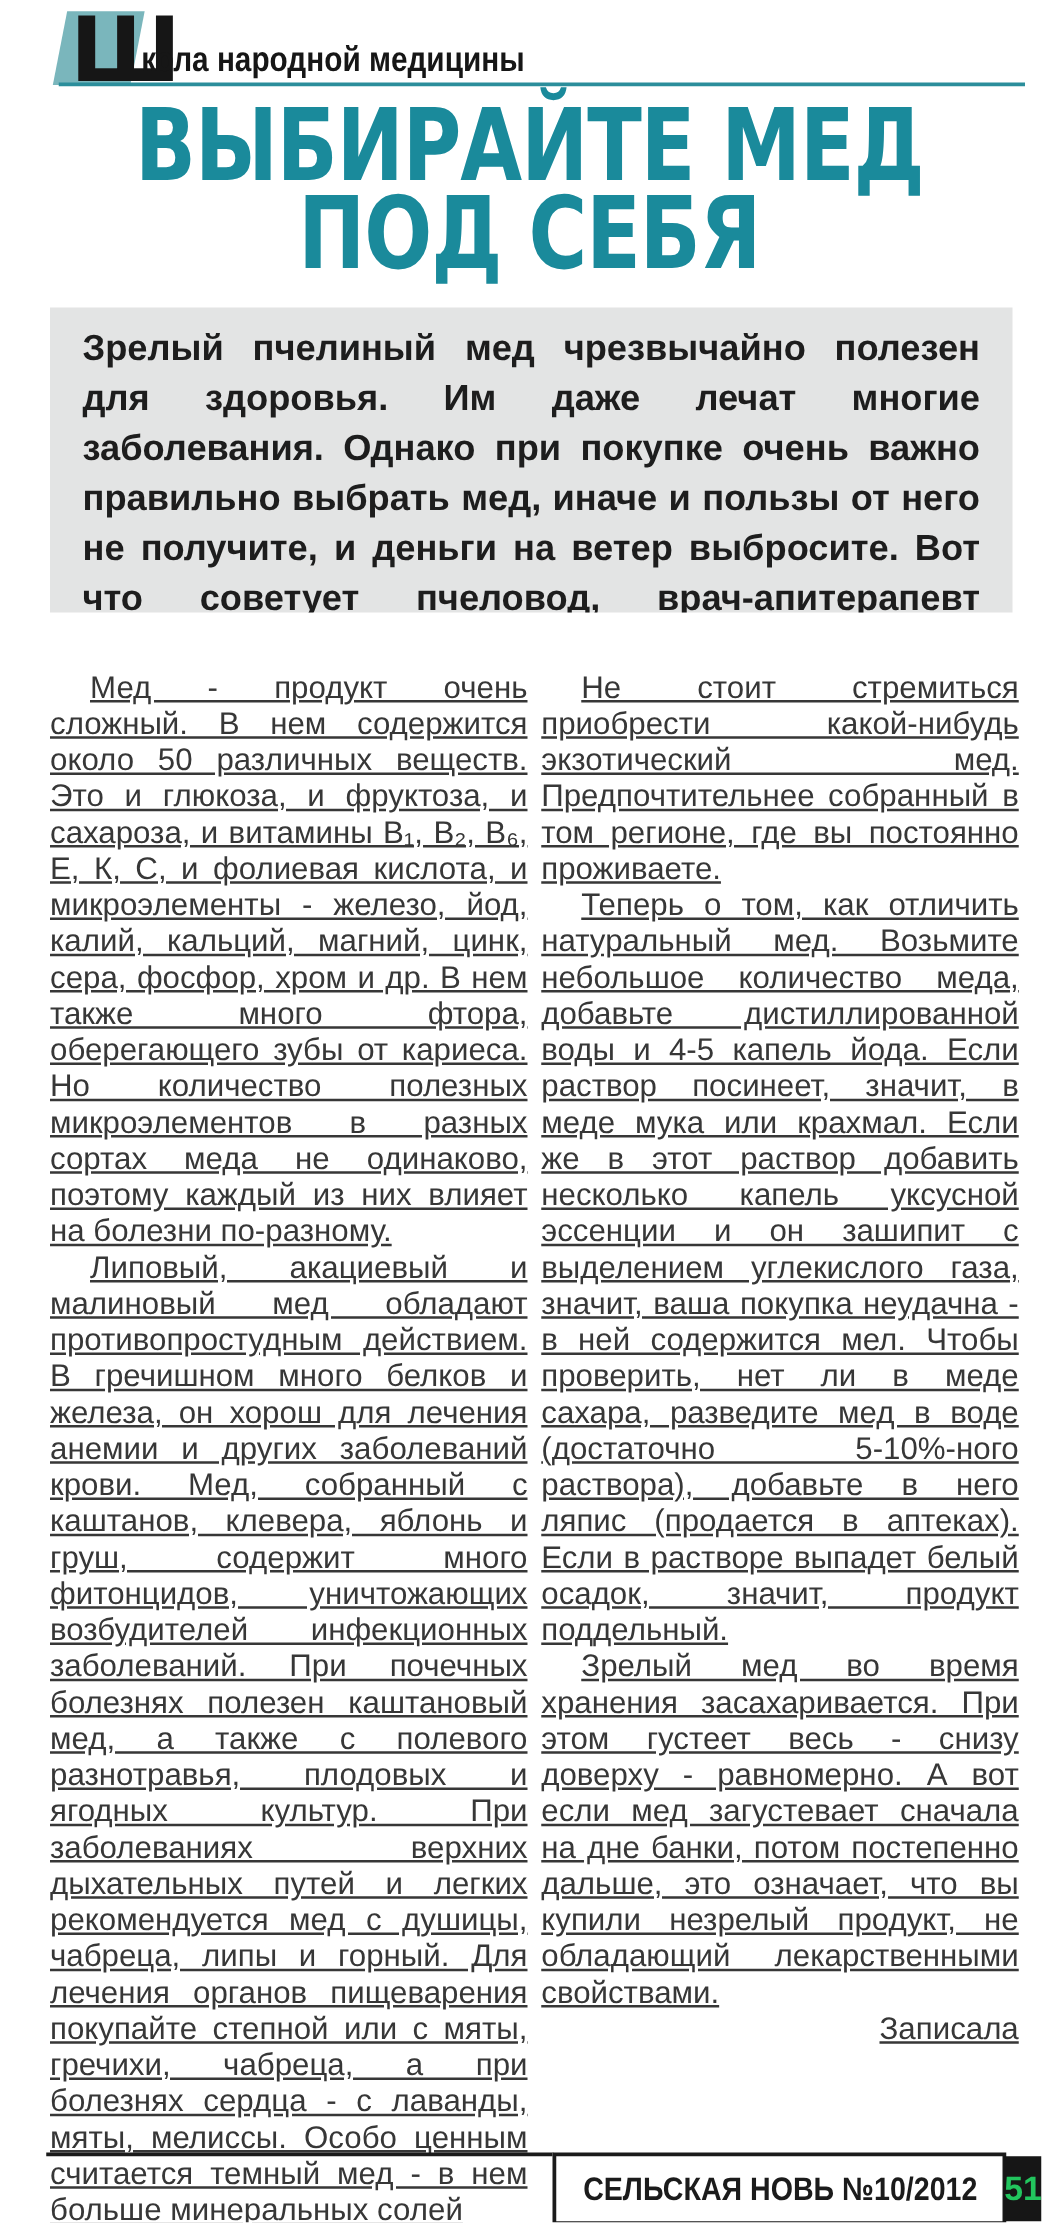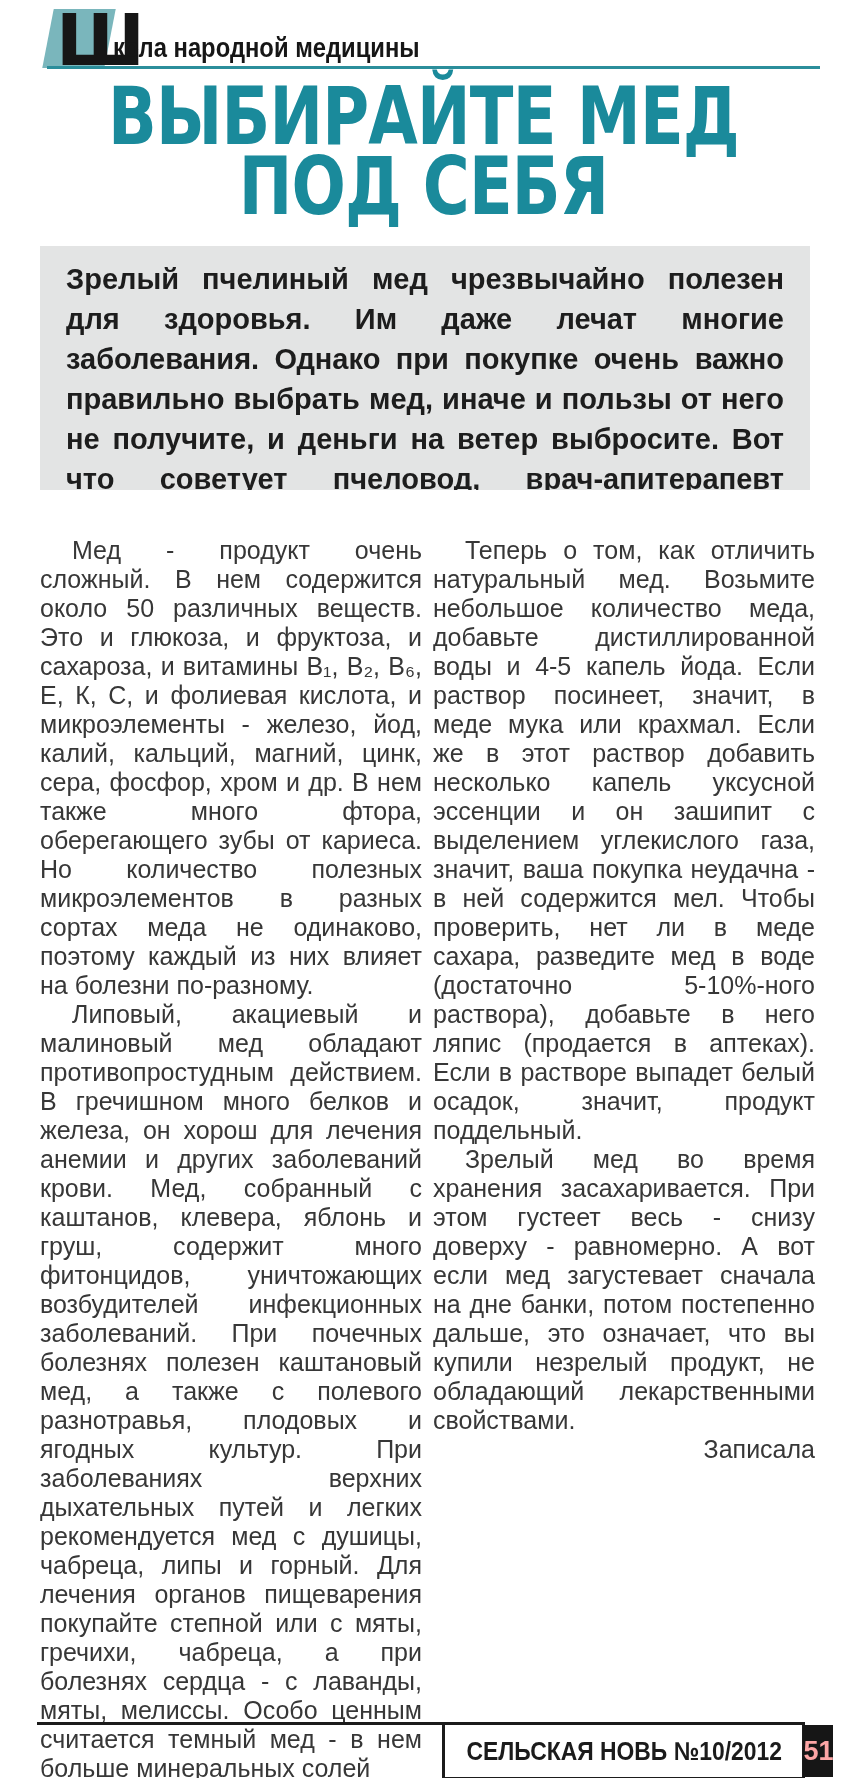--- a/index.html
+++ b/index.html
@@ -42,39 +42,39 @@
     font-size:29px;line-height:40px;font-weight:bold;color:#1d1d1d;
     text-align:justify;margin:0;
   }
   
   .col{
     position:absolute;top:536px;width:382px;
     font-size:25px;line-height:29px;color:#373737;text-align:justify;
   }
   .col-left{left:40px;}
   .col-right{left:433px;}
-  .col p{margin:0;}
+  .col p{margin:0;text-decoration:underline;}
   .col p.indent{text-indent:32px;}
   .sig{text-align:right;text-align-last:right;margin-top:2px;}
   
   .footer-rule{
     position:absolute;left:37px;top:1722px;width:406px;height:3px;background:#1b1b1b;
   }
   .footer-box{
     position:absolute;left:442px;top:1722px;width:363px;height:58px;
     box-sizing:border-box;border:3px solid #1b1b1b;background:#ffffff;
     display:flex;align-items:stretch;
   }
   .footer-title{
     flex:1;display:flex;align-items:center;justify-content:center;
     font-size:26px;font-weight:bold;color:#1b1b1b;white-space:nowrap;
     transform:scaleX(0.88);transform-origin:50% 50%;
   }
   .footer-page{
-    width:47px;background:#161616;color:#fca5a5;
+    width:47px;background:#161616;color:#22c55e;
     display:flex;align-items:center;justify-content:center;
     font-size:27px;font-weight:bold;
   }
 </style>
 </head>
 <body>
 
 <div class="page">
 
   <div class="logo-shape"></div>
@@ -90,20 +90,21 @@
   <div class="lead-box">
     <p class="lead-text">Зрелый пчелиный мед чрезвычайно полезен для здоровья. Им даже лечат многие заболевания. Однако при покупке очень важно правильно выбрать мед, иначе и пользы от него не получите, и деньги на ветер выбросите. Вот что советует пчеловод, врач-апитерапевт Анатолий ГРИБКОВ.</p>
   </div>
 
   <div class="col col-left">
     <p class="indent">Мед - продукт очень сложный. В нем содержится около 50 различных веществ. Это и глюкоза, и фруктоза, и сахароза, и витамины В₁, В₂, В₆, Е, К, С, и фолиевая кислота, и микроэлементы - железо, йод, калий, кальций, магний, цинк, сера, фосфор, хром и др. В нем также много фтора, оберегающего зубы от кариеса. Но количество полезных микроэлементов в разных сортах меда не одинаково, поэтому каждый из них влияет на болезни по-разному.</p>
     <p class="indent">Липовый, акациевый и малиновый мед обладают противопростудным действием. В гречишном много белков и железа, он хорош для лечения анемии и других заболеваний крови. Мед, собранный с каштанов, клевера, яблонь и груш, содержит много фитонцидов, уничтожающих возбудителей инфекционных заболеваний. При почечных болезнях полезен каштановый мед, а также с полевого разнотравья, плодовых и ягодных культур. При заболеваниях верхних дыхательных путей и легких рекомендуется мед с душицы, чабреца, липы и горный. Для лечения органов пищеварения покупайте степной или с мяты, гречихи, чабреца, а при болезнях сердца - с лаванды, мяты, мелиссы. Особо ценным считается темный мед - в нем больше минеральных солей</p>
   </div>
 
   <div class="col col-right">
+    <p class="indent">Не стоит стремиться приобрести какой-нибудь экзотический мед. Предпочтительнее собранный в том регионе, где вы постоянно проживаете.</p>
     <p class="indent">Теперь о том, как отличить натуральный мед. Возьмите небольшое количество меда, добавьте дистиллированной воды и 4-5 капель йода. Если раствор посинеет, значит, в меде мука или крахмал. Если же в этот раствор добавить несколько капель уксусной эссенции и он зашипит с выделением углекислого газа, значит, ваша покупка неудачна - в ней содержится мел. Чтобы проверить, нет ли в меде сахара, разведите мед в воде (достаточно 5-10%-ного раствора), добавьте в него ляпис (продается в аптеках). Если в растворе выпадет белый осадок, значит, продукт поддельный.</p>
     <p class="indent">Зрелый мед во время хранения засахаривается. При этом густеет весь - снизу доверху - равномерно. А вот если мед загустевает сначала на дне банки, потом постепенно дальше, это означает, что вы купили незрелый продукт, не обладающий лекарственными свойствами.</p>
     <p class="sig">Записала</p>
 
   </div>
 
   <div class="footer-rule"></div>
   <div class="footer-box">
     <span class="footer-title">СЕЛЬСКАЯ НОВЬ №10/2012</span>
     <span class="footer-page">51</span>

